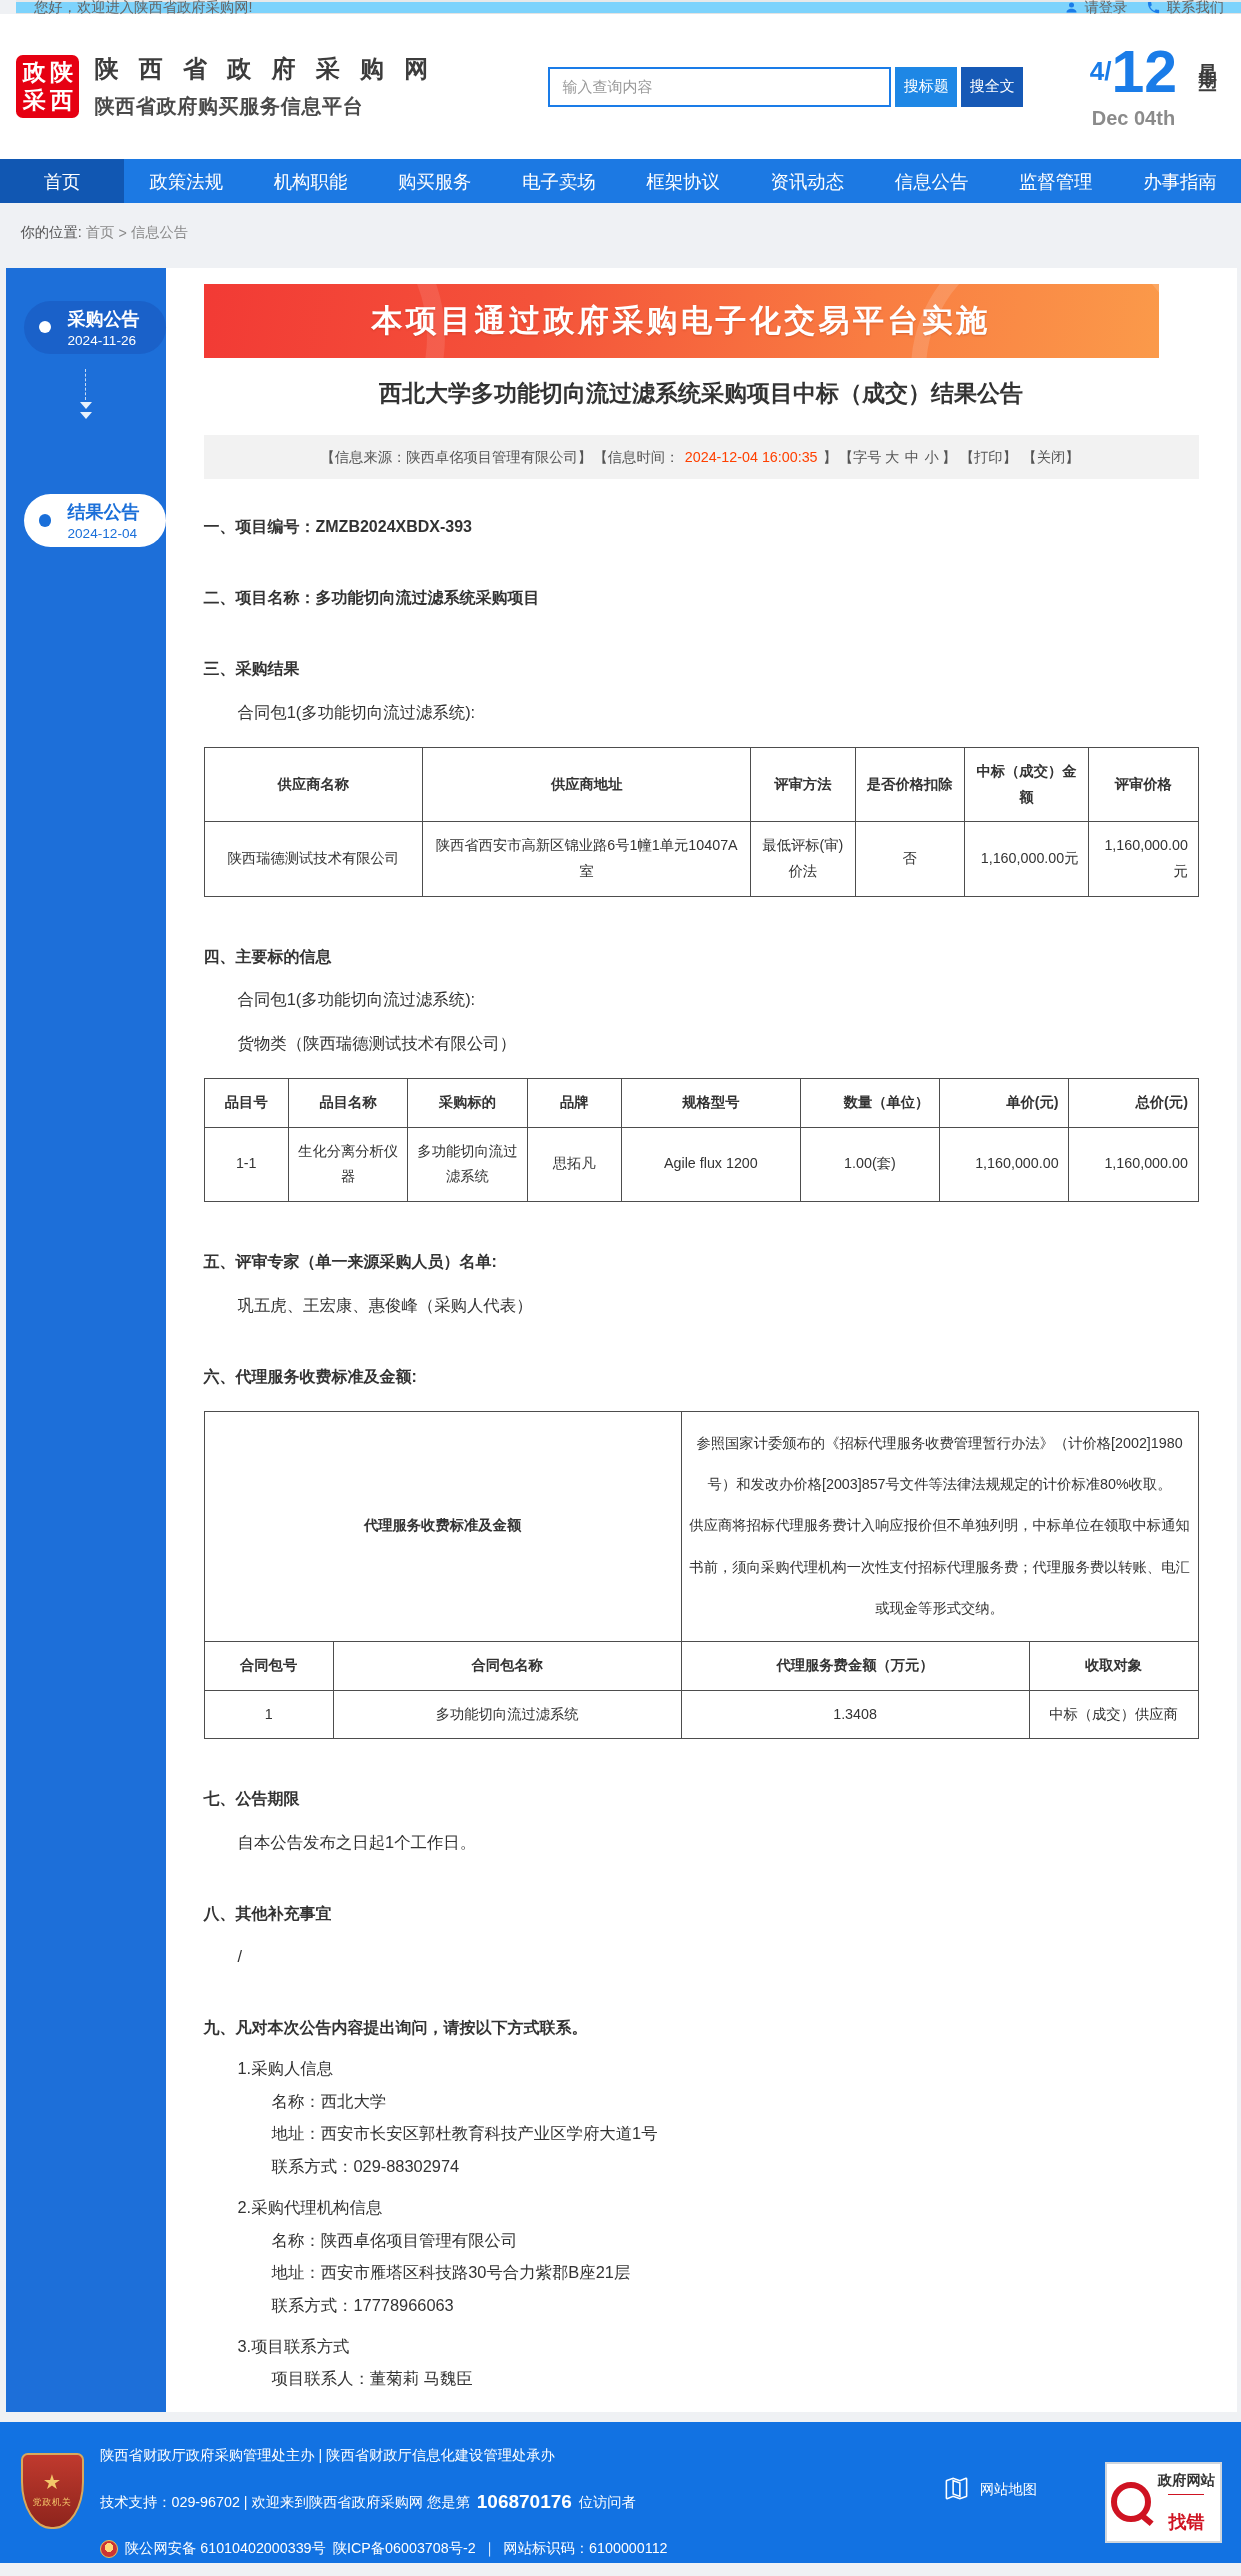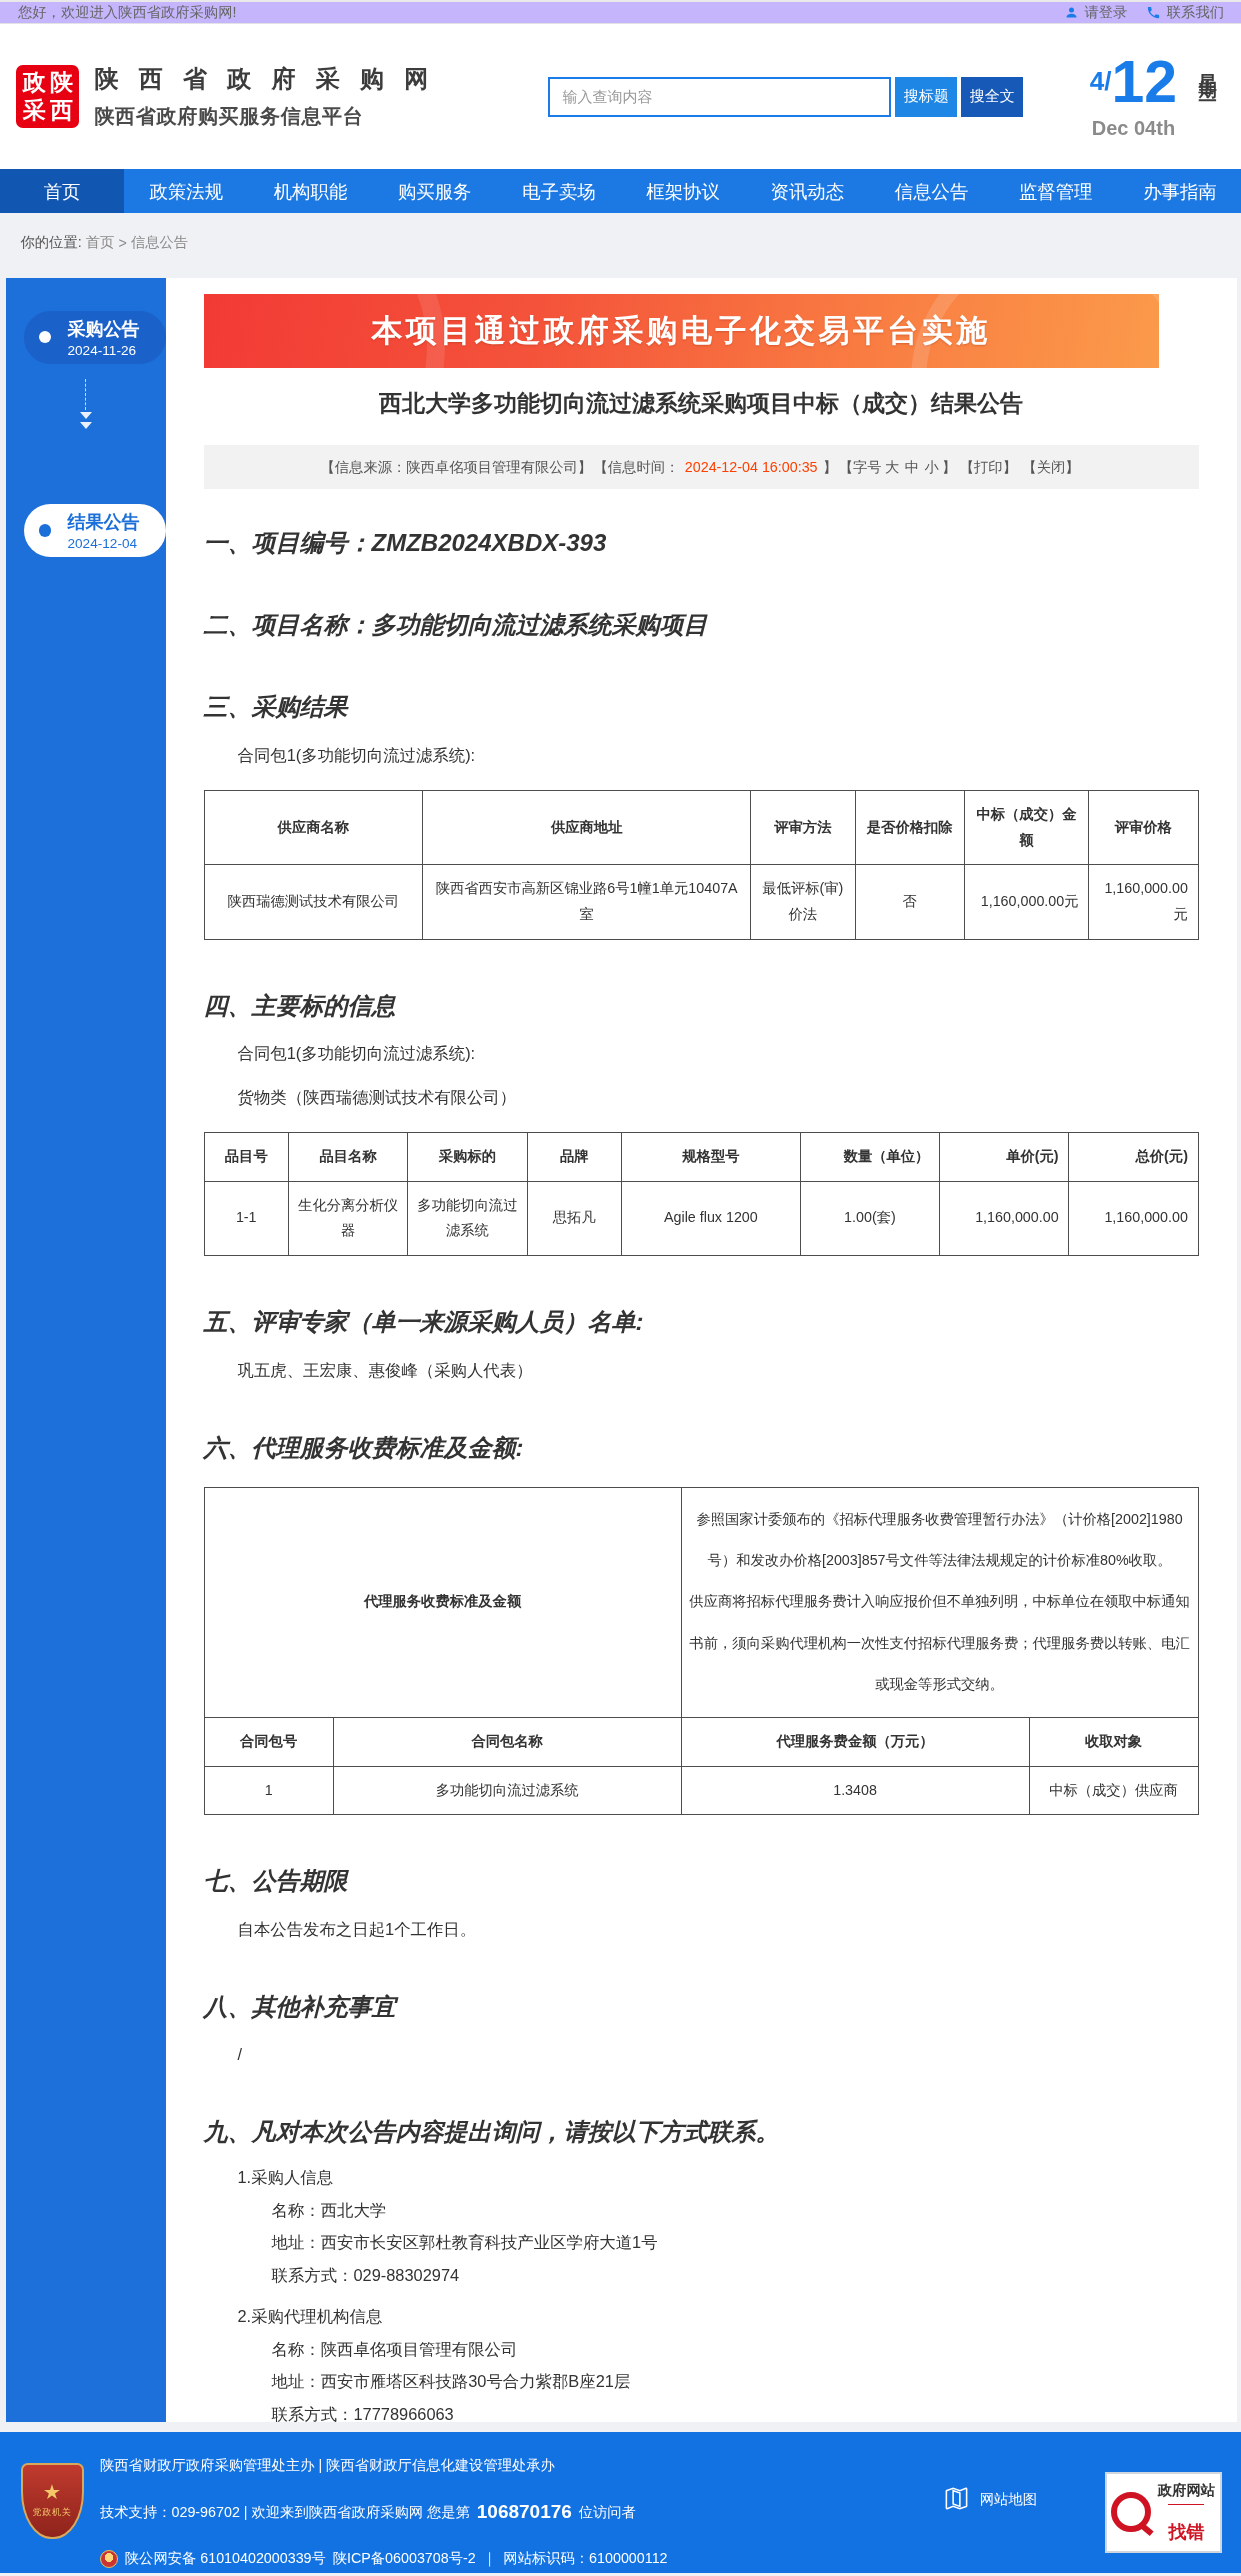--- a/index.html
+++ b/index.html
@@ -2,22 +2,22 @@
 <html style="font-size:11px"><head>
 <meta charset="utf-8">
 <style>
   * { margin:0; padding:0; box-sizing:border-box; }
   html,body { width:1242px; }
   body { height:2576px; overflow:hidden; background:#eff1f4;
          font-family:"Liberation Sans","DejaVu Sans",sans-serif; color:#333; }
   a { text-decoration:none; }
 
   
-  .topbar { height:24px; background:#c4b5fd; border-top:2px solid #e9e9e9; border-bottom:0.7px solid #e3e3e3;
-            display:flex; align-items:center; justify-content:space-between; padding:0 18px; font-size:14.3px; color:#666; }
+  .topbar { height:14px; background:#7dd3fc; border-top:2px solid #e9e9e9; border-bottom:0.7px solid #e3e3e3;
+            display:flex; align-items:center; justify-content:space-between; padding:0 18px; font-size:14.3px; color:#666;margin-left:16px; }
   .topbar-right { display:flex; align-items:center; gap:19px; }
   .tb-link { display:flex; align-items:center; gap:5.5px; color:#666; cursor:pointer; }
   .tb-link svg { display:block; }
 
   
   .header { height:145px; background:#fff; display:flex; align-items:center; padding:0 16.4px; }
   .logo-wrap { display:flex; align-items:center; gap:15px; }
   .seal { width:63px; height:63px; background:#e60012; border-radius:6.8px; display:grid;
           grid-template-columns:1fr 1fr; grid-template-rows:1fr 1fr; padding:4.1px; }
   .seal span { color:#fff; font-weight:bold; font-size:23px; display:flex; align-items:center; justify-content:center; line-height:1; }
@@ -76,21 +76,21 @@
   .banner .bt { position:relative; color:#fff; font-size:31px; font-weight:bold; letter-spacing:3.4px; text-shadow:0 1.4px 2px rgba(160,40,10,.35); }
 
   .page-title { margin-top:20.5px; text-align:center; font-size:23px; font-weight:bold; color:#333; }
 
   .meta { margin-top:26px; height:44px; background:#f2f2f2; display:flex; align-items:center; justify-content:center;
           font-size:14.3px; color:#555; gap:1.4px; flex-wrap:nowrap; }
   .meta .hot { color:#ff4000; padding:0 4.1px; }
   .meta .click { cursor:pointer; padding:0 2px; }
 
   .article { font-size:16.4px; color:#333; }
-  .article .h2 { font-size:24px; font-weight:bold; margin:50px 0 0 0;font-style:italic; }
+  .article .h2 { font-size:16px; font-weight:bold; margin:50px 0 0 0; }
   .article .h2.first { margin-top:38px; }
   .article .line { margin:20.5px 0 0 34px; line-height:23px; }
   .article table { width:100%; border-collapse:collapse; margin-top:23px; font-size:14.3px; color:#333; }
   .article th, .article td { border:0.7px solid #4d4d4d; text-align:center; padding:11px 6.8px; line-height:1.8; font-weight:normal; }
   .article th { font-weight:bold; }
   .ta-r { text-align:right !important; padding-right:9.6px !important; }
   .fee-desc p { text-align:center; line-height:2.9; font-size:14.3px; }
   .contact-num { margin:18px 0 0 34px; line-height:23px; }
   .contact-det { margin:9.6px 0 0 68px; line-height:23px; }
 

